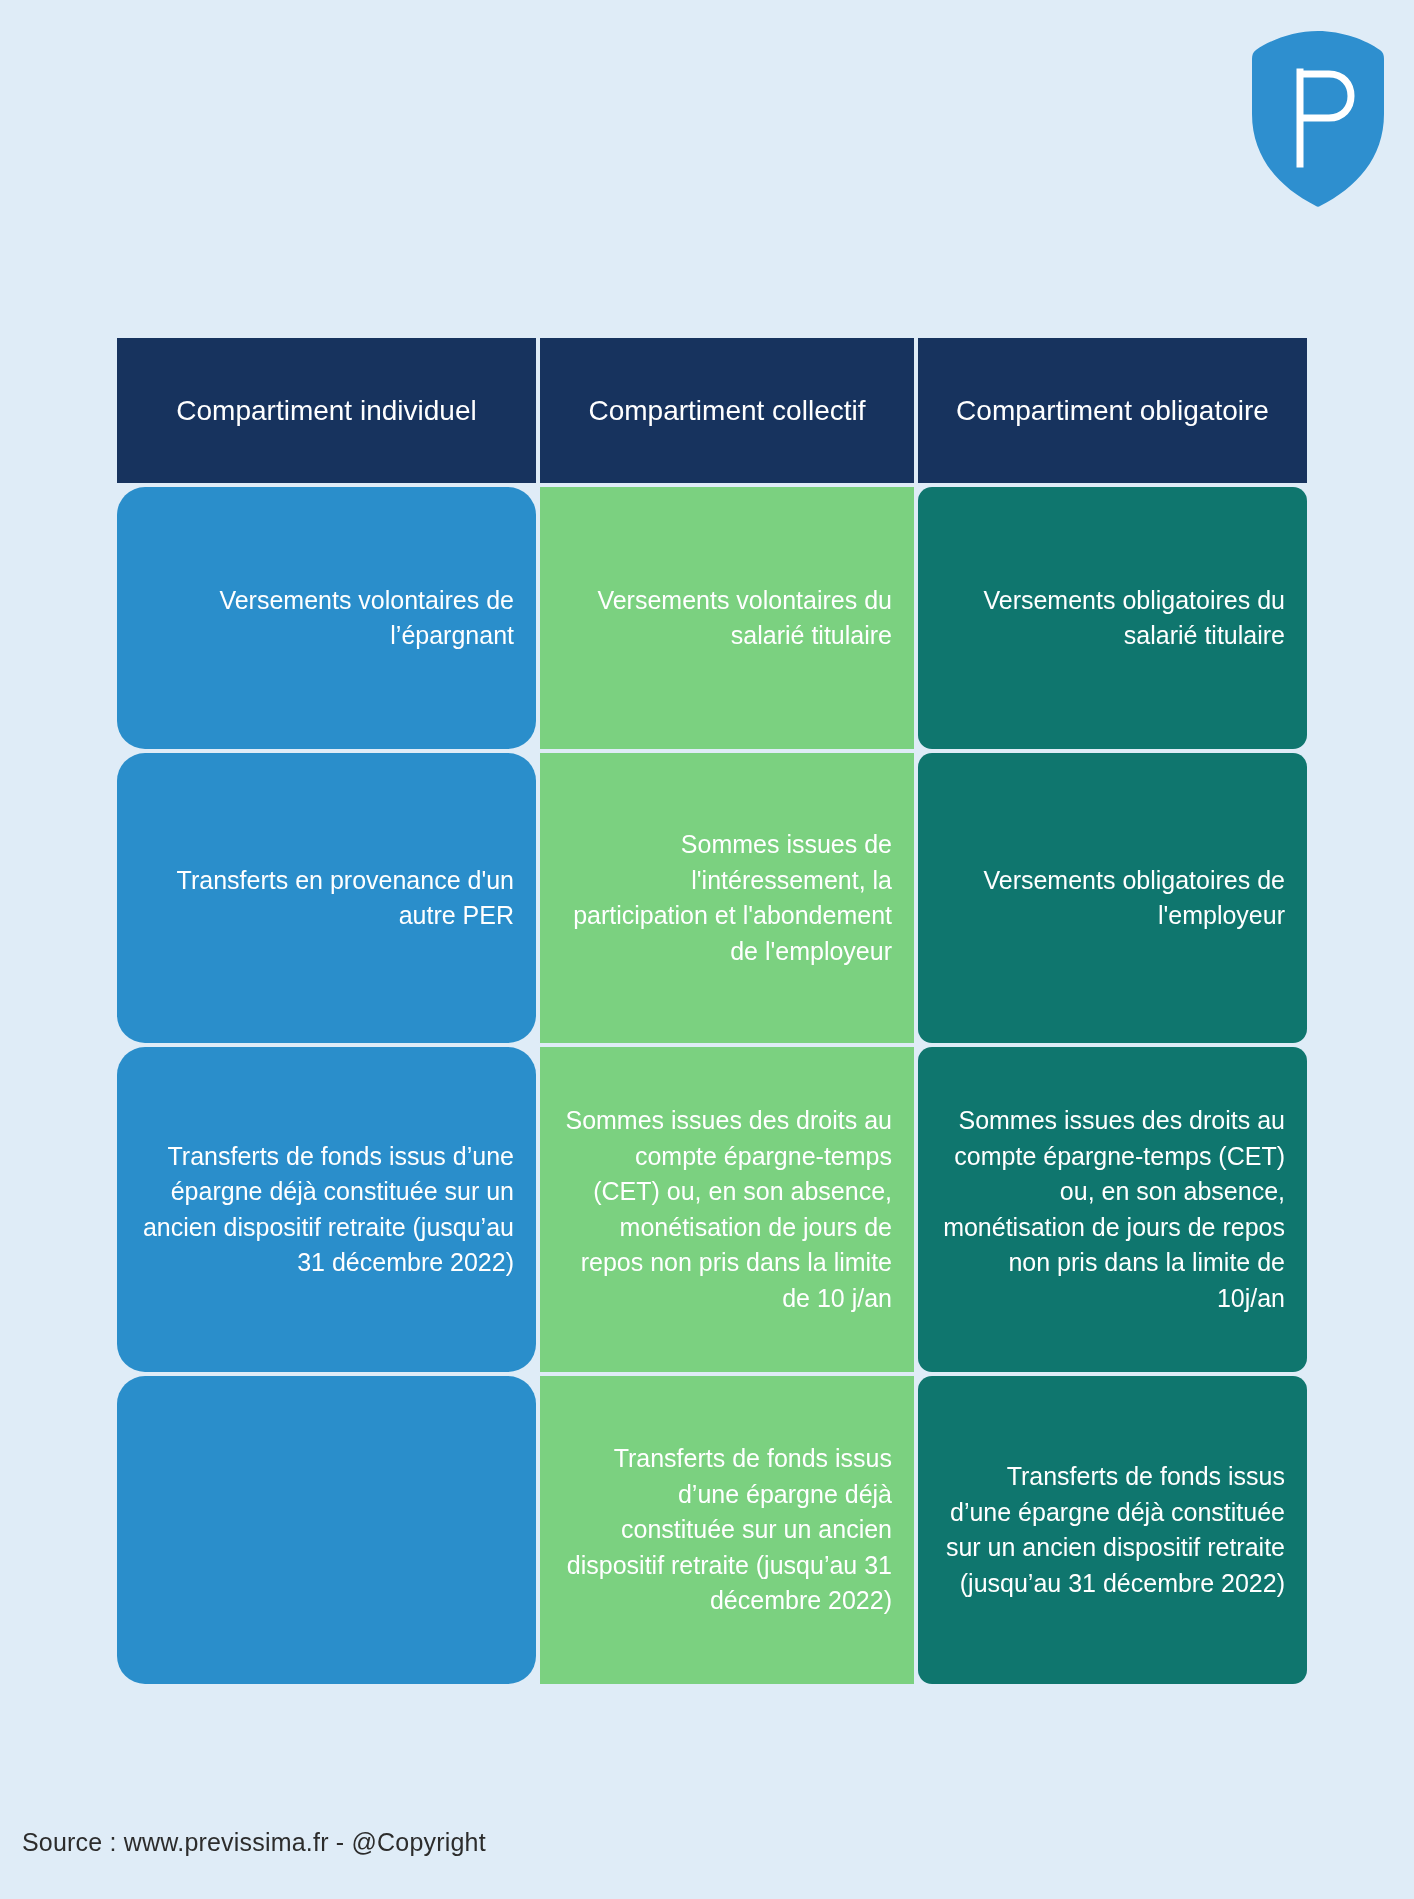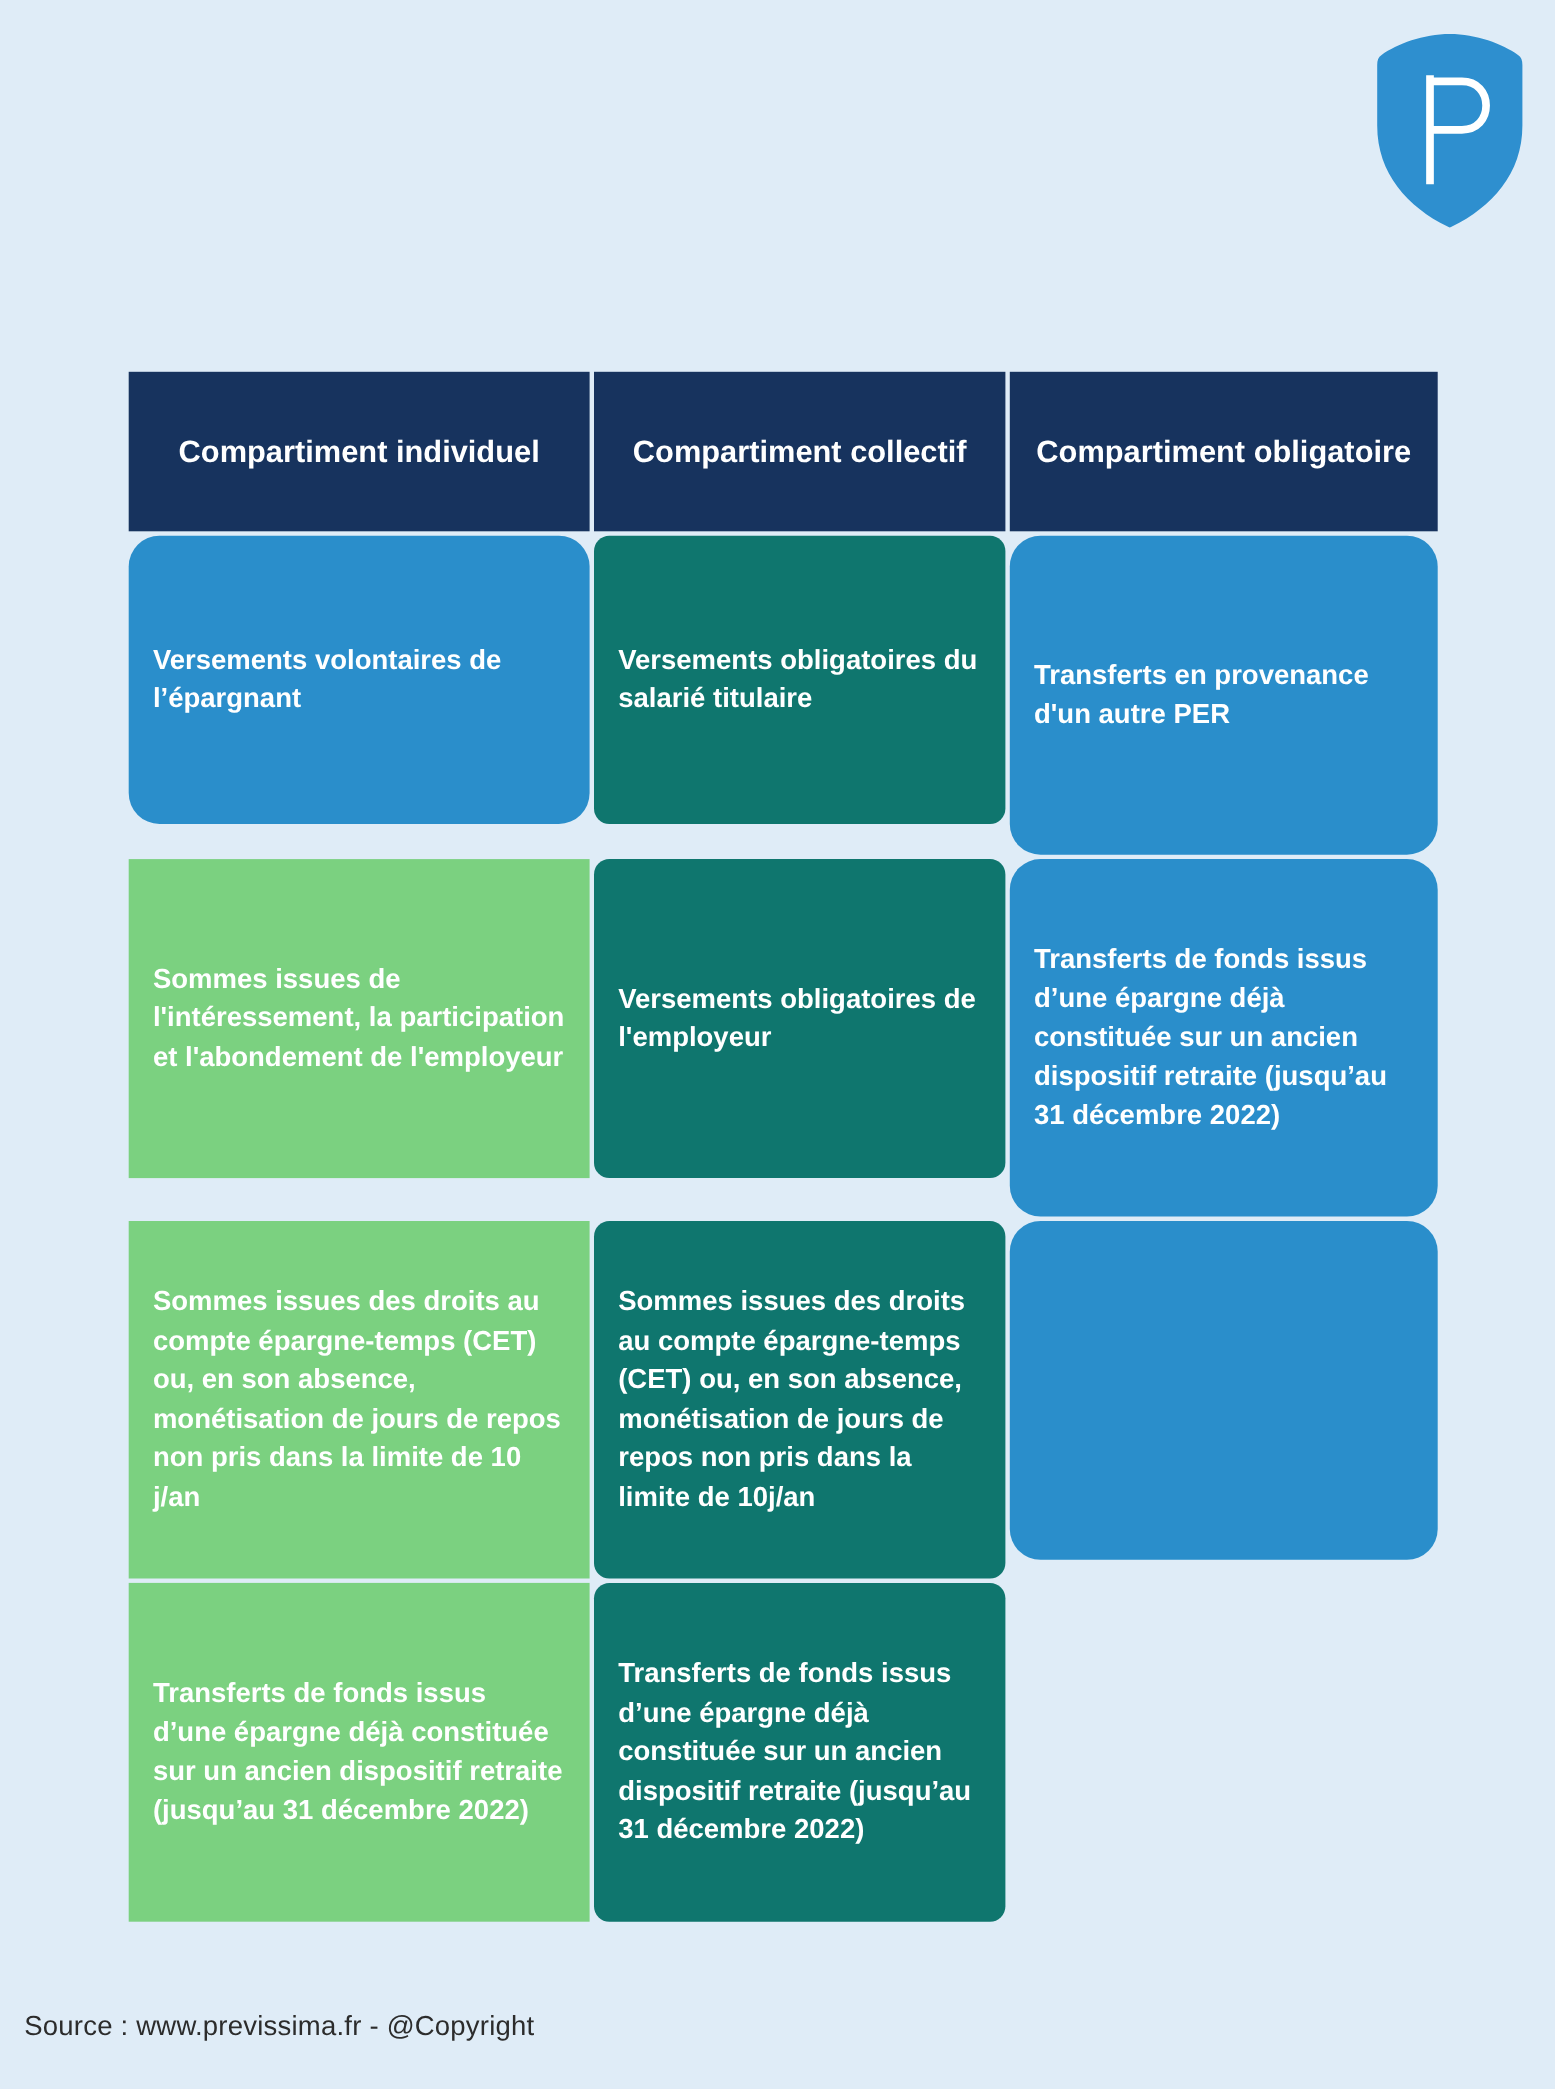--- a/index.html
+++ b/index.html
@@ -75,25 +75,25 @@
     grid-auto-rows: min-content;
     column-gap: 4px;
     row-gap: 4px;
   }
 
   .cell {
     box-sizing: border-box;
     display: flex;
     align-items: center;
     justify-content: center;
-    text-align: left;
+    text-align: right;
     padding: 16px 22px;
     color: #ffffff;
     font-size: 25px;
-    font-weight: bold;
+    font-weight: normal;
     line-height: 1.42;
   }
 
   .head {
     background: #17335e;
     height: 145px;
     font-size: 28px;
     line-height: 1.35;
     padding: 10px 18px;
   }
@@ -131,20 +131,21 @@
     </svg>
   </div>
 
   <div class="table">
 
     <div class="cell head">Compartiment individuel</div>
     <div class="cell head">Compartiment collectif</div>
     <div class="cell head">Compartiment obligatoire</div>
 
     <div class="cell c-blue r1">Versements volontaires de l’épargnant</div>
+    <div class="cell c-green r1">Versements volontaires du salarié titulaire</div>
     <div class="cell c-pink r1">Versements obligatoires du salarié titulaire</div>
 
     <div class="cell c-blue r2">Transferts en provenance d'un autre PER</div>
     <div class="cell c-green r2">Sommes issues de l'intéressement, la participation et l'abondement de l'employeur</div>
     <div class="cell c-pink r2">Versements obligatoires de l'employeur</div>
 
     <div class="cell c-blue r3">Transferts de fonds issus d’une épargne déjà constituée sur un ancien dispositif retraite (jusqu’au 31 décembre 2022)</div>
     <div class="cell c-green r3">Sommes issues des droits au compte épargne-temps (CET) ou, en son absence, monétisation de jours de repos non pris dans la limite de 10 j/an</div>
     <div class="cell c-pink r3">Sommes issues des droits au compte épargne-temps (CET) ou, en son absence, monétisation de jours de repos non pris dans la limite de 10j/an</div>
 

